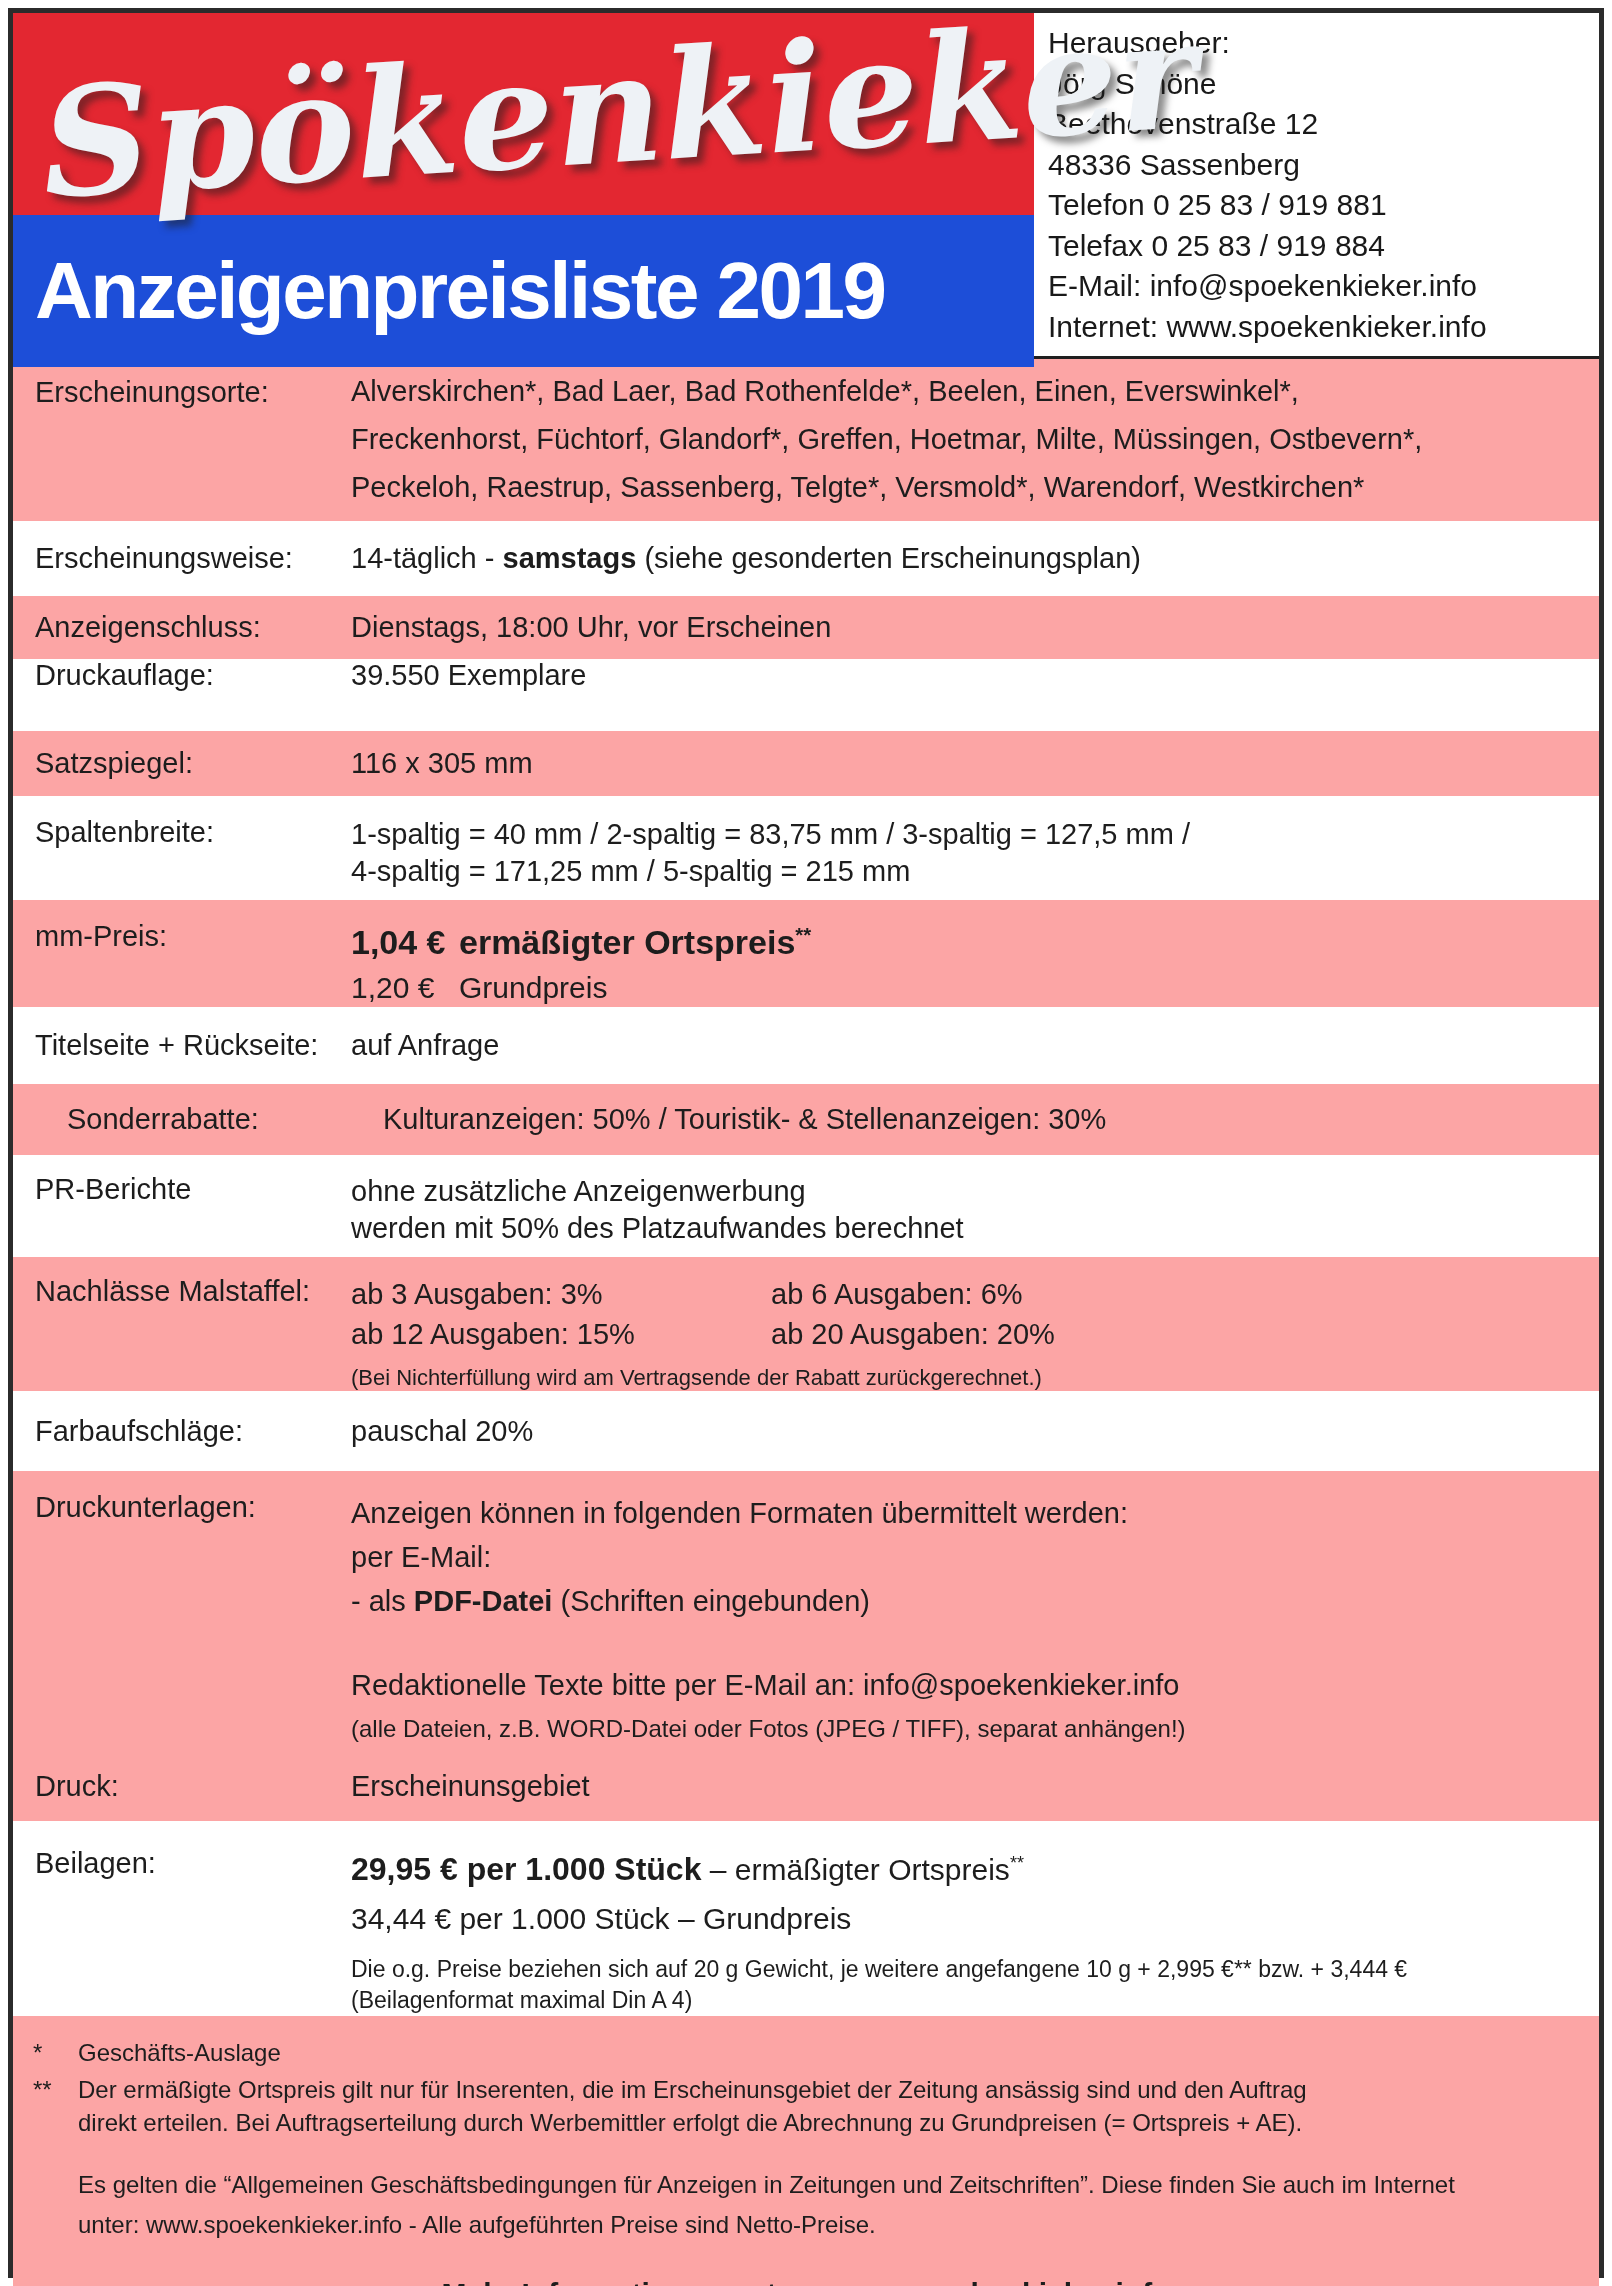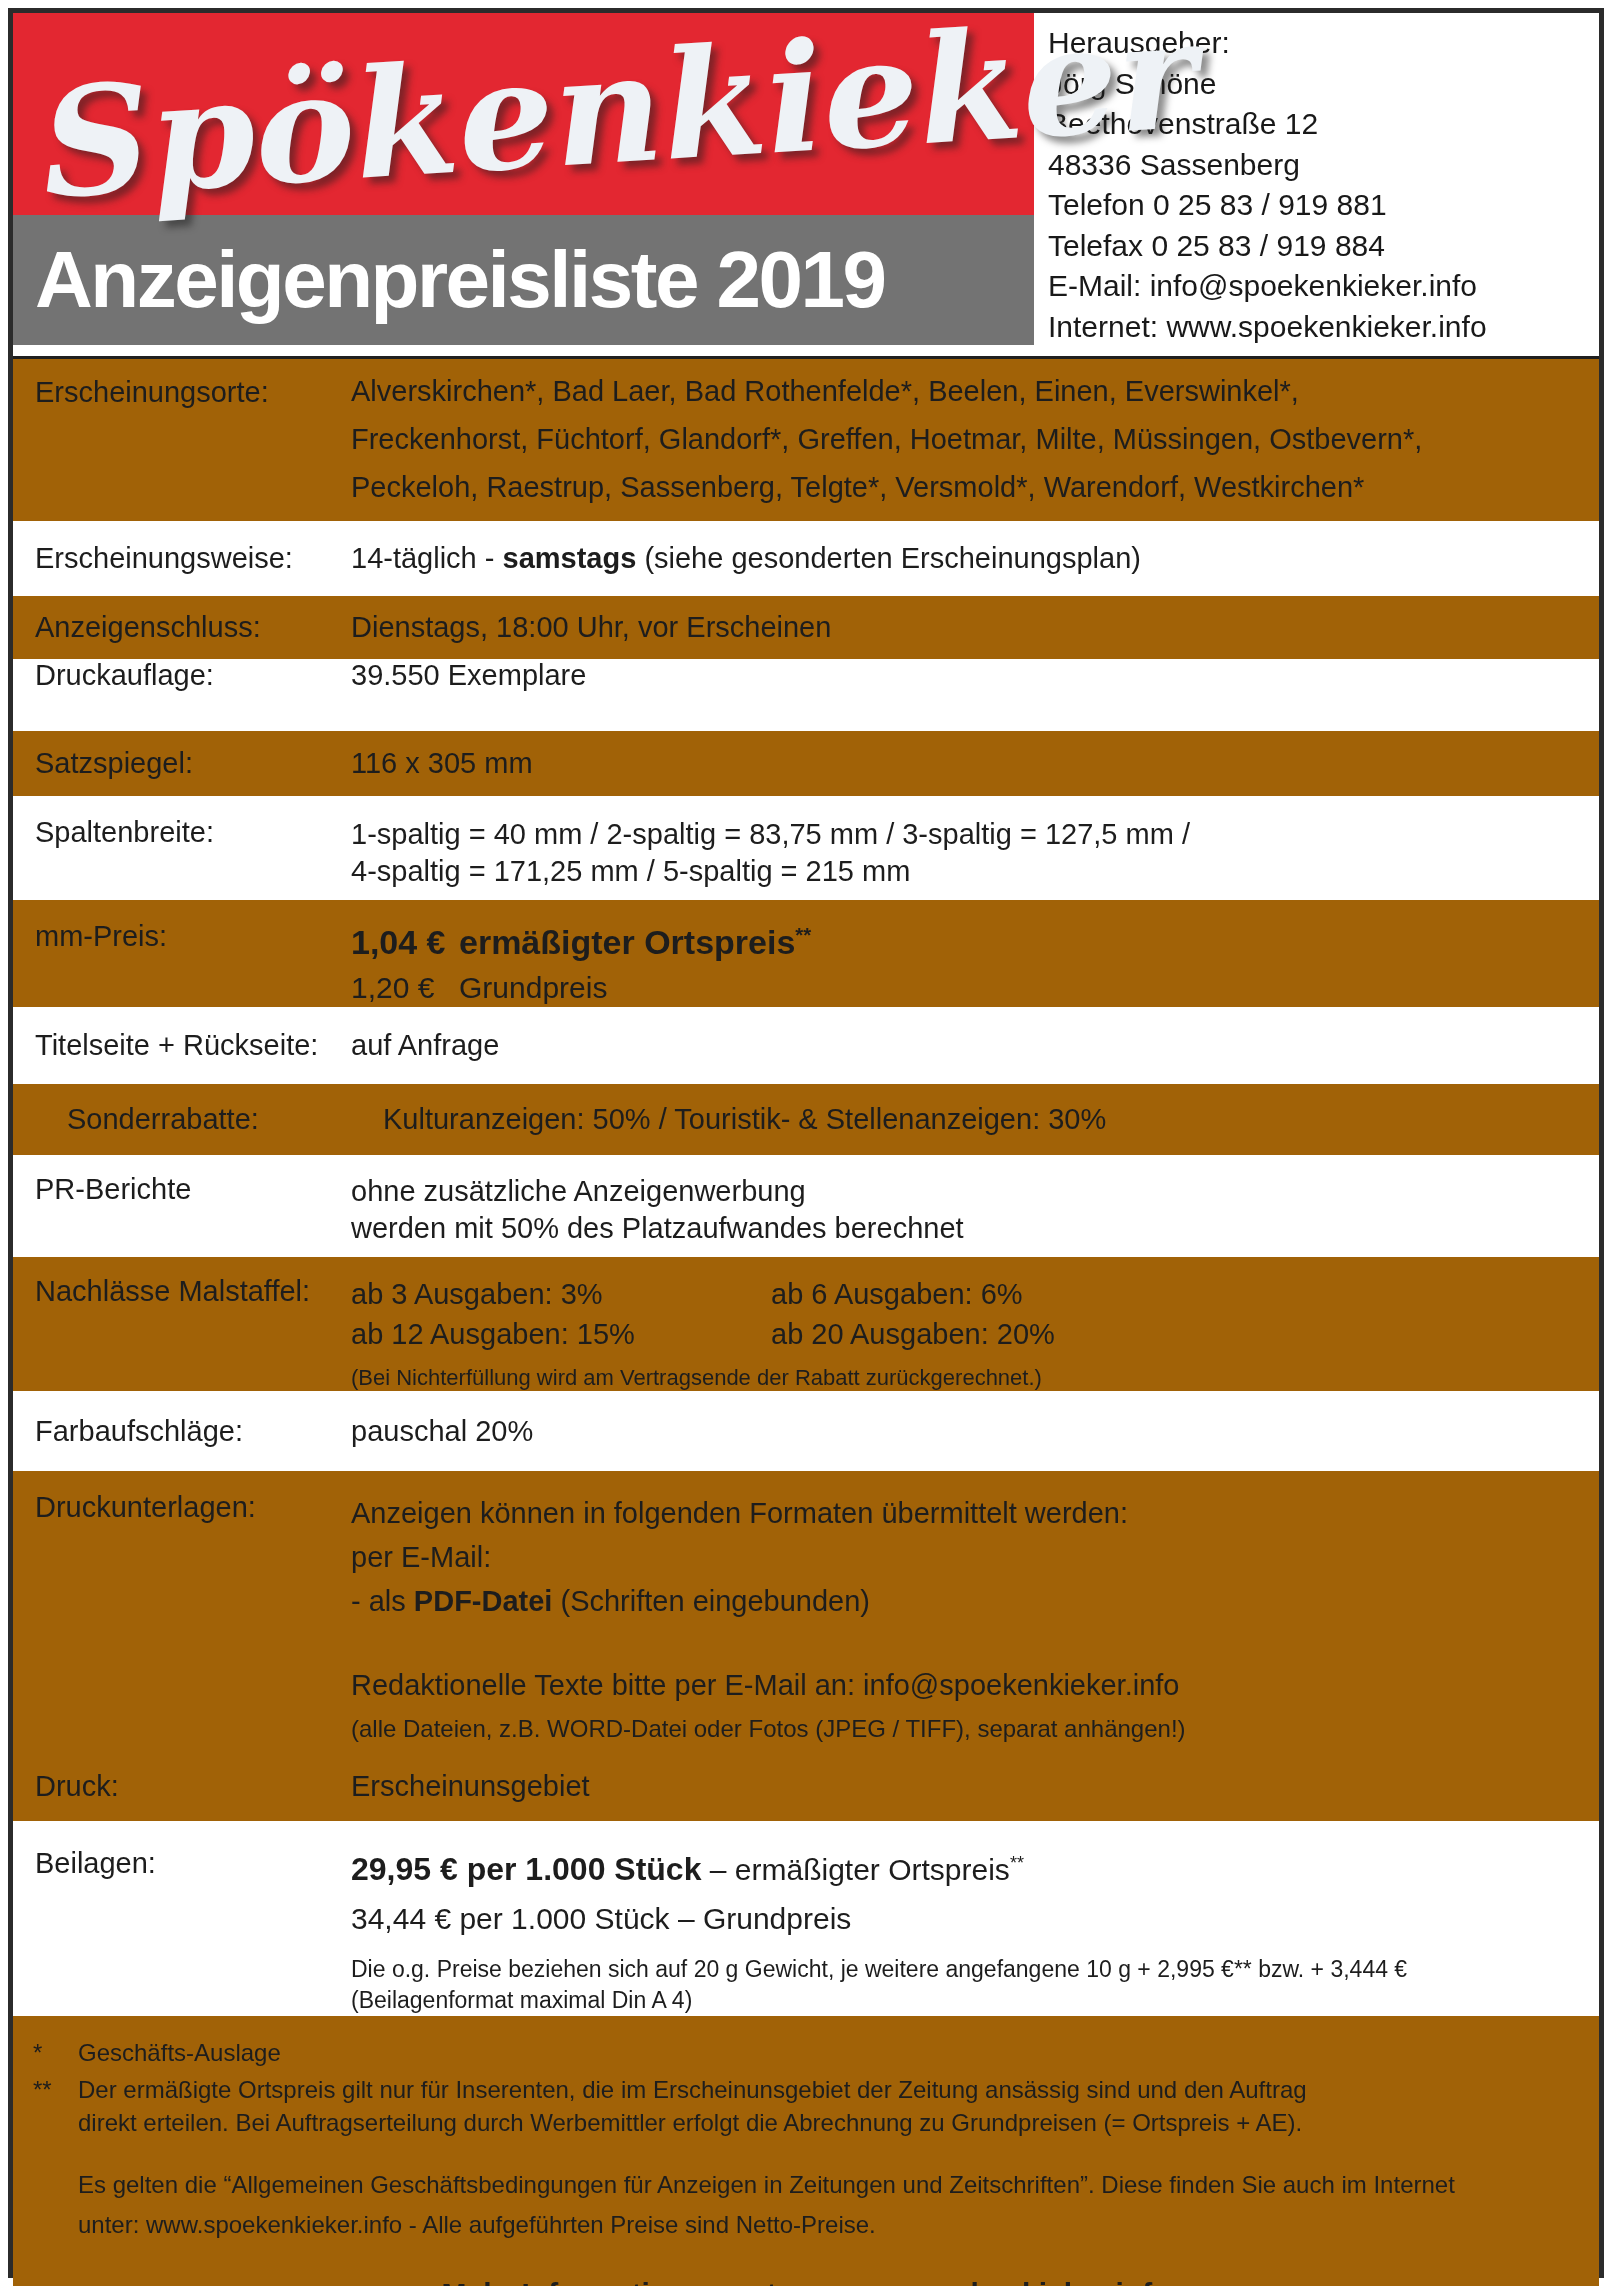--- a/index.html
+++ b/index.html
@@ -3,35 +3,35 @@
 <meta charset="utf-8">
 <style>
   html,body{margin:0;padding:0;background:#ffffff;}
   body{width:1612px;height:2286px;position:relative;font-family:"Liberation Sans",sans-serif;color:#1d1d1d;}
   .page{position:absolute;left:8px;top:8px;width:1586px;height:2260px;border:5px solid #2b2b2b;background:#ffffff;display:flex;flex-direction:column;}
 
   
   .header{display:flex;height:332px;flex:0 0 auto;}
   .brand{width:1021px;position:relative;flex:0 0 auto;}
   .brand-red{height:202px;background:#e32731;}
-  .brand-band{height:130px;background:#737373;display:flex;align-items:center;padding-left:22px;box-sizing:border-box;}
+  .brand-band{height:152px;background:#1d4ed8;display:flex;align-items:center;padding-left:22px;box-sizing:border-box;}
   .band-title{font-size:80px;font-weight:bold;color:#ffffff;letter-spacing:-2.5px;white-space:nowrap;}
   .logo{position:absolute;top:6px;left:28px;width:980px;text-align:center;
         font-family:"DejaVu Serif",serif;font-style:italic;font-weight:bold;
         font-size:150px;line-height:190px;color:#eef2f6;transform:rotate(-3.5deg);
         text-shadow:6px 7px 7px rgba(30,30,30,0.5);z-index:2;white-space:nowrap;}
   .contact{flex:1;padding:10px 0 0 14px;font-size:30px;line-height:40.5px;color:#191919;}
   .contact div{white-space:nowrap;}
 
   .gap{height:11px;flex:0 0 auto;}
 
   
   .table{border-top:3px solid #1f1f1f;display:flex;flex-direction:column;flex:1;}
   .row{display:flex;box-sizing:border-box;font-size:29px;}
-  .blue{background:#a16207;}
+  .blue{background:#fca5a5;}
   .lbl{width:338px;flex:0 0 auto;padding-left:22px;box-sizing:border-box;}
   .val{flex:1;padding-right:20px;}
   .b{font-weight:bold;}
   sup{font-size:60%;}
 
   .r-orte{min-height:162px;padding-top:8px;}
   .r-orte .val div{line-height:48px;}
   .r-orte .lbl{padding-top:9px;}
   .r-weise{min-height:75px;align-items:center;justify-content:flex-end;}
   .r-schluss{min-height:63px;align-items:center;}

